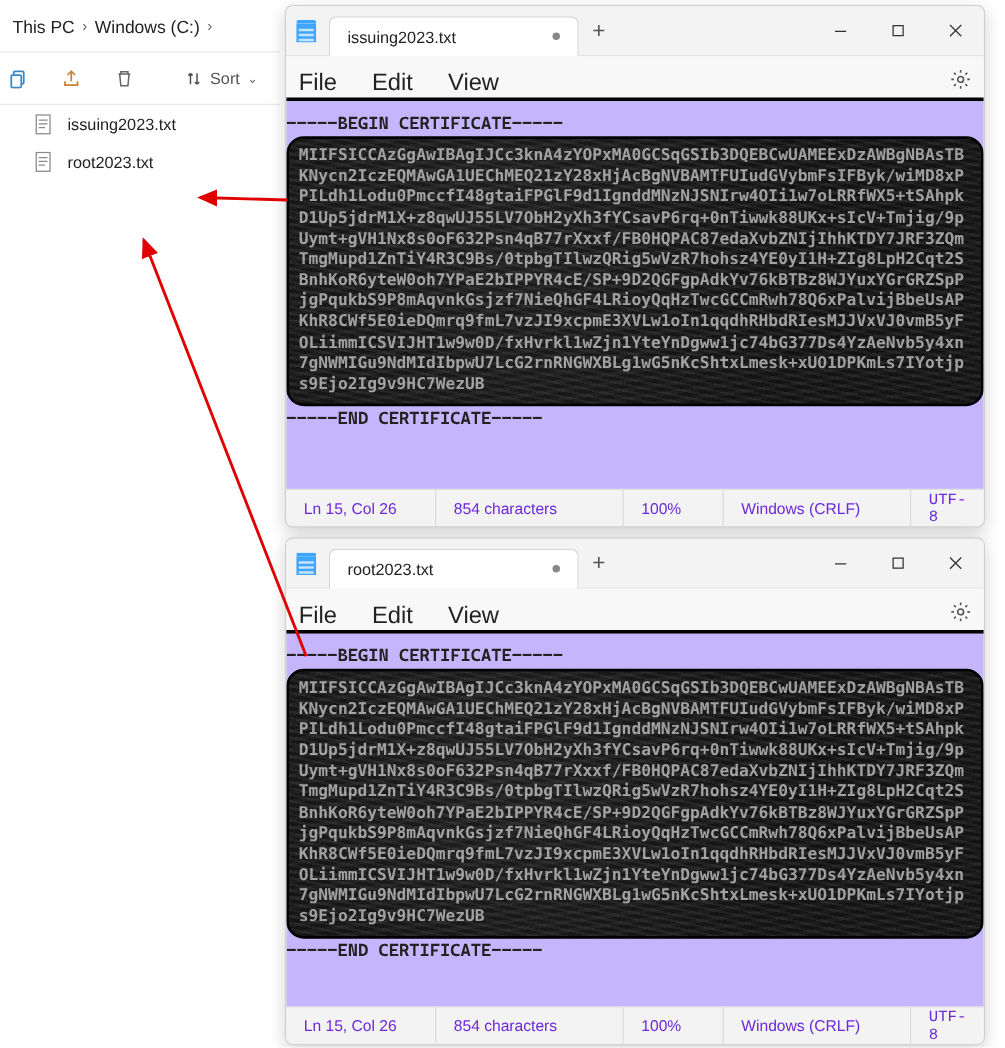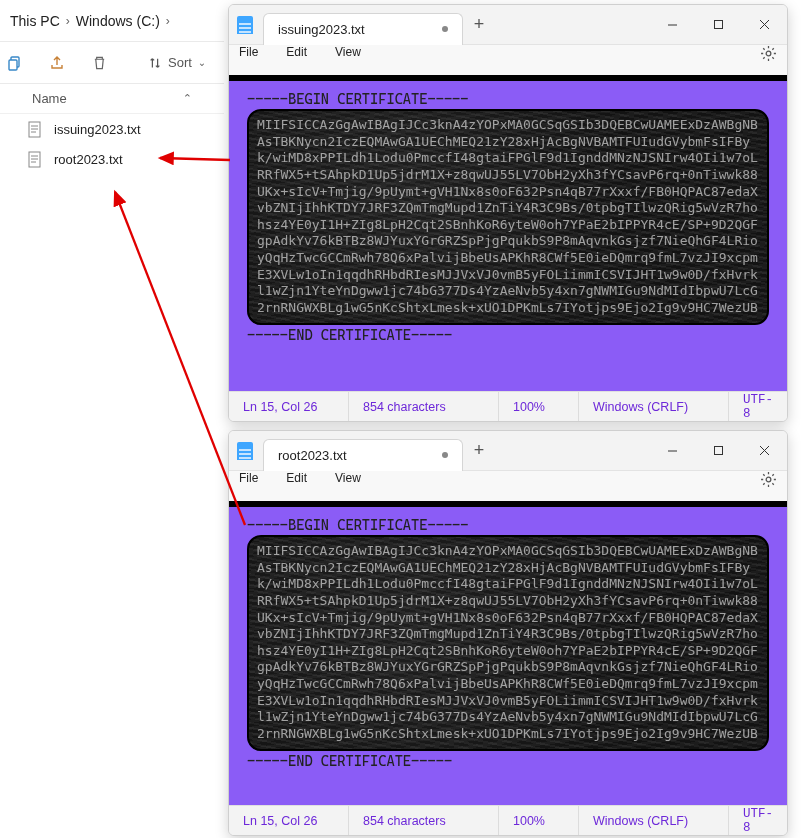--- a/index.html
+++ b/index.html
@@ -110,36 +110,37 @@
     margin-top:8px;
     font-size:13px;
     min-width:200px;
   }
   .tab .dot { width:6px; height:6px; border-radius:50%; background:#888; margin-left:auto;}
   .addtab { width:32px; text-align:center; color:#555; font-size:18px; cursor:pointer;}
   .win-controls { display:flex; margin-left:auto; }
   .win-btn { width:46px; height:40px; display:flex; align-items:center; justify-content:center; color:#444; cursor:pointer; font-family:inherit;}
 
   .menubar {
-    height:36px; display:flex; align-items:flex-start;
+    height:36px; display:flex; align-items:flex-end;
     padding:0 10px; gap:28px;
     background:#f8f8f8;
-    border-bottom:6px solid #000000;
-    font-size:12px;
+    border-bottom:3px solid #000000;
+    font-size:19px;
   }
   .menubar .settings { margin-left:auto; color:#555; }
 
   .content {
     flex:1;
-    background:#8b5cf6;
-    padding:10px 18px;
+    background:#c4b5fd;
+    padding:10px 0;
     font-family:"Cascadia Mono","Consolas",monospace;
     font-size:14px;
     overflow:hidden;
     position:relative;
+    font-weight:bold;
   }
   .cert-body {
     margin:2px 0;
     background:#181818;
     border:2px solid #000;
     border-radius:14px;
     color:#cfcfcf;
     padding:6px 8px;
     font-family:"Consolas",monospace;
     font-size:13px;
@@ -213,24 +214,20 @@
     </div>
     <div class="sort-group">
       <svg width="14" height="14" viewBox="0 0 16 16" fill="none" stroke="#555" stroke-width="1.4">
           <path d="M5 3v10M5 3l-2 2M5 3l2 2M11 13V3M11 13l-2-2M11 13l2-2"></path>
         </svg>
       <span>Sort</span>
       <span style="font-size:10px;color:#666">⌄</span>
     </div>
     <div class="divider"></div>
   </div>
-  <div class="list-header">
-    <span>Name</span>
-    <span class="chev-up">⌃</span>
-  </div>
   <div class="file-row">
     <span class="file-icon">
         <svg width="15" height="17" viewBox="0 0 15 17">
           <rect x="1" y="1" width="11" height="15" fill="#fff" stroke="#888"></rect>
           <path d="M3 5h7M3 8h7M3 11h5" stroke="#888"></path>
         </svg>
       </span>
     <span>issuing2023.txt</span>
   </div>
   <div class="file-row">

